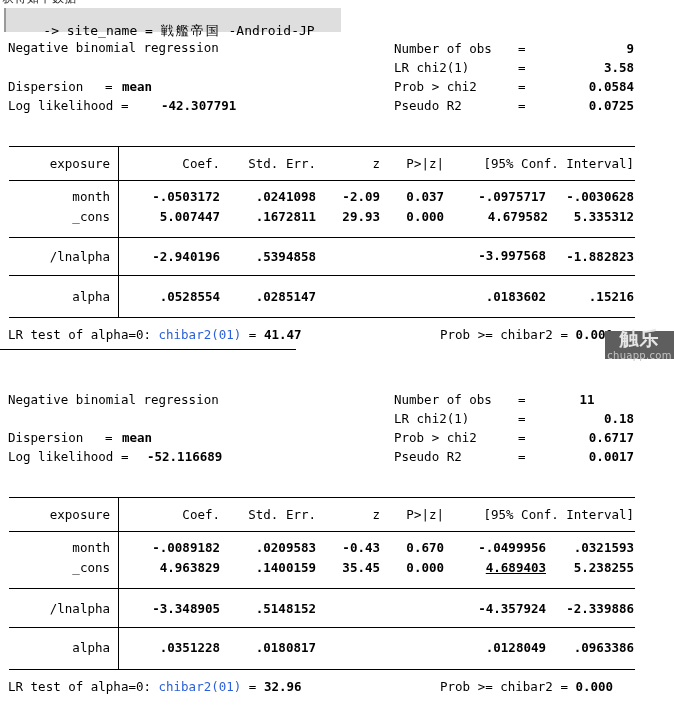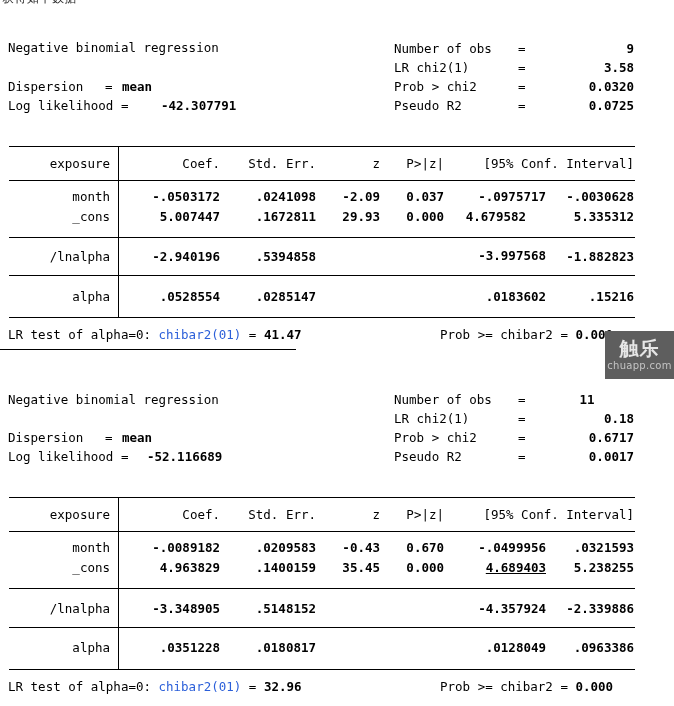--- a/index.html
+++ b/index.html
@@ -102,41 +102,44 @@
     margin-top: 2px;
   }
 </style>
 </head>
 <body>
 
 <div class="page">
 
   <div class="cjk-cut">获得如下数据</div>
 
+  <div class="site-header gray" style="left:4px; top:8px; width:337px; height:24px;">
+    <span>-&gt; site_name = </span><span class="cjk">戦艦帝国</span><span> -Android-JP</span>
+  </div>
 
   <div class="lbl" style="left:8px; top:42px;">Negative binomial regression</div>
 
   <div class="lbl" style="left:8px; top:81px;">Dispersion</div>
   <div class="lbl" style="left:105px; top:81px;">=</div>
   <div class="lbl bold" style="left:122px; top:81px;">mean</div>
 
   <div class="lbl" style="left:8px; top:100px;">Log likelihood =</div>
   <div class="lbl bold" style="left:147px; top:100px;margin-left:14px;">-42.307791</div>
 
   <div class="lbl" style="left:394px; top:43px;">Number of obs</div>
   <div class="lbl" style="left:518px; top:43px;">=</div>
   <div class="cell bold" style="left:540px; top:43px; width:94px;">9</div>
 
   <div class="lbl" style="left:394px; top:62px;">LR chi2(1)</div>
   <div class="lbl" style="left:518px; top:62px;">=</div>
   <div class="cell bold" style="left:540px; top:62px; width:94px;">3.58</div>
 
   <div class="lbl" style="left:394px; top:81px;">Prob &gt; chi2</div>
   <div class="lbl" style="left:518px; top:81px;">=</div>
-  <div class="cell bold" style="left:540px; top:81px; width:94px;">0.0320</div>
+  <div class="cell bold" style="left:540px; top:81px; width:94px;">0.0584</div>
 
   <div class="lbl" style="left:394px; top:100px;">Pseudo R2</div>
   <div class="lbl" style="left:518px; top:100px;">=</div>
   <div class="cell bold" style="left:540px; top:100px; width:94px;">0.0725</div>
 
   <div class="rule" style="left:9px; top:146px; width:626px;"></div>
   <div class="rule" style="left:9px; top:180px; width:626px;"></div>
   <div class="rule" style="left:9px; top:237px; width:626px;"></div>
   <div class="rule" style="left:9px; top:275px; width:626px;"></div>
   <div class="rule" style="left:9px; top:317px; width:626px;"></div>
@@ -155,21 +158,21 @@
   <div class="cell bold" style="left:320px; top:191px; width:60px;">-2.09</div>
   <div class="cell bold" style="left:384px; top:191px; width:60px;">0.037</div>
   <div class="cell bold" style="left:450px; top:191px; width:96px;">-.0975717</div>
   <div class="cell bold" style="left:542px; top:191px; width:92px;">-.0030628</div>
 
   <div class="cell" style="left:14px; top:211px; width:96px;">_cons</div>
   <div class="cell bold" style="left:128px; top:211px; width:92px;">5.007447</div>
   <div class="cell bold" style="left:224px; top:211px; width:92px;">.1672811</div>
   <div class="cell bold" style="left:320px; top:211px; width:60px;">29.93</div>
   <div class="cell bold" style="left:384px; top:211px; width:60px;">0.000</div>
-  <div class="cell bold" style="left:430px; top:211px; width:96px;">4.679582</div>
+  <div class="cell bold" style="left:452px; top:211px; width:96px;">4.679582</div>
   <div class="cell bold" style="left:542px; top:211px; width:92px;">5.335312</div>
 
   <div class="cell" style="left:14px; top:251px; width:96px;">/lnalpha</div>
   <div class="cell bold" style="left:128px; top:251px; width:92px;">-2.940196</div>
   <div class="cell bold" style="left:224px; top:251px; width:92px;">.5394858</div>
   <div class="cell bold" style="left:450px; top:250px; width:96px;">-3.997568</div>
   <div class="cell bold" style="left:542px; top:251px; width:92px;">-1.882823</div>
 
   <div class="cell" style="left:14px; top:291px; width:96px;">alpha</div>
   <div class="cell bold" style="left:128px; top:291px; width:92px;">.0528554</div>
@@ -248,18 +251,18 @@
   <div class="cell" style="left:14px; top:642px; width:96px;">alpha</div>
   <div class="cell bold" style="left:128px; top:642px; width:92px;">.0351228</div>
   <div class="cell bold" style="left:224px; top:642px; width:92px;">.0180817</div>
   <div class="cell bold" style="left:450px; top:642px; width:96px;">.0128049</div>
   <div class="cell bold" style="left:542px; top:642px; width:92px;">.0963386</div>
 
   <div class="lbl" style="left:8px; top:681px;"><span>LR test of alpha=0: </span><span class="blue-txt">chibar2(01)</span><span> = </span><span class="bold">32.96</span></div>
 
   <div class="lbl" style="left:440px; top:681px;"><span>Prob &gt;= chibar2 = </span><span class="bold">0.000</span></div>
 
-  <div class="watermark" style="left:605px; top:331px; width:69px; height:48px;">
+  <div class="watermark" style="left:605px; top:331px; width:69px; height:28px;">
     <div class="wm-cjk">触乐</div>
     <div class="wm-url">chuapp.com</div>
   </div>
 
 </div>
 
 </body></html>

